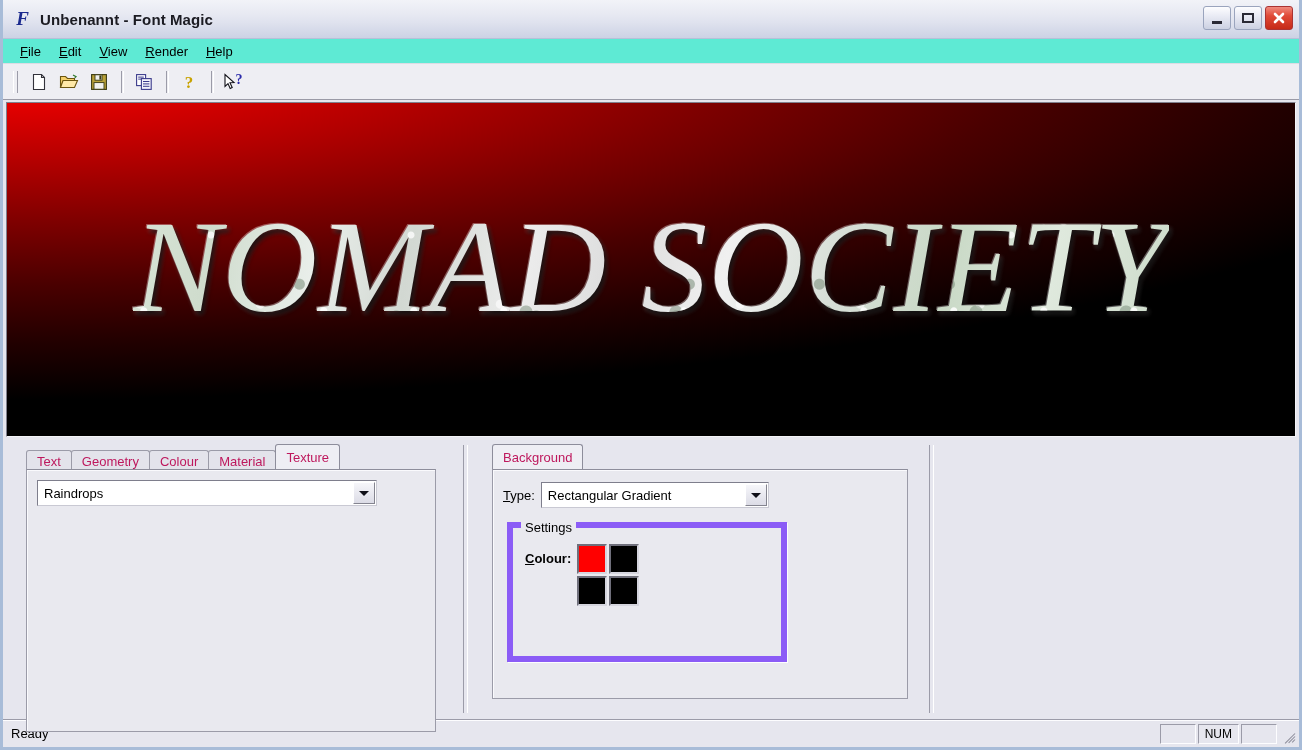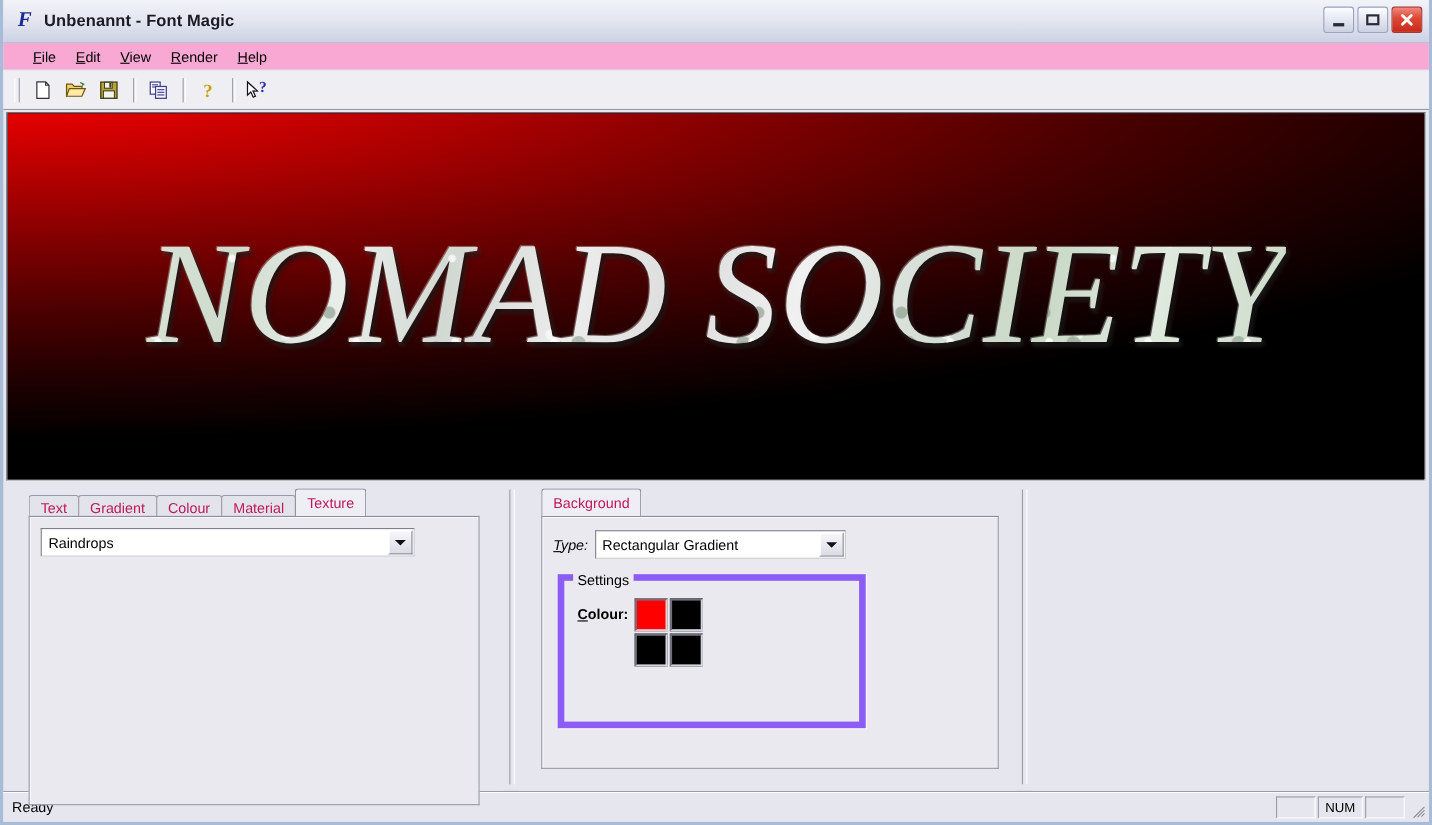--- a/index.html
+++ b/index.html
@@ -95,24 +95,24 @@
   .win-btn.close {
     border: 1px solid #a33;
     background: linear-gradient(to bottom, #f08a7e 0%, #e04a38 40%, #c62a18 100%);
   }
   .win-btn.close svg { display: block; }
 
   
   .menubar {
     height: 24px;
     flex: 0 0 24px;
-    background: #f9a8d4;
-    display: flex;
-    align-items: center;
-    padding-left: 18px;
+    background: #5eead4;
+    display: flex;
+    align-items: center;
+    padding-left: 8px;
     border-bottom: 1px solid #dcdce4;
   }
   .menu-item {
     padding: 2px 9px;
     font-size: 13px;
     color: #000;
     cursor: default;
     white-space: nowrap;
   }
   .menu-item u { text-decoration: underline; }
@@ -331,21 +331,20 @@
   .type-row {
     position: absolute;
     left: 10px; top: 12px;
     display: flex;
     align-items: center;
   }
   .type-label {
     font-size: 13px;
     margin-right: 6px;
     white-space: nowrap;
-    font-style: italic;
   }
   .type-label u { text-decoration: underline; }
   .combo-type { width: 228px; }
 
   .groupbox {
     position: absolute;
     left: 14px;
     top: 52px;
     width: 280px;
     height: 140px;
@@ -530,21 +529,21 @@
     <div class="preview-canvas">
       <div class="render-text">NOMAD SOCIETY</div>
     </div>
   </div>
 
   <div class="panels">
 
     <div class="panel panel-left">
       <div class="tabstrip">
         <div class="tab">Text</div>
-        <div class="tab">Gradient</div>
+        <div class="tab">Geometry</div>
         <div class="tab">Colour</div>
         <div class="tab">Material</div>
         <div class="tab active">Texture</div>
       </div>
       <div class="tabbody left">
         <div class="combo combo-left">
           <span class="val">Raindrops</span>
           <span class="arrow">
               <b></b>
             </span>

